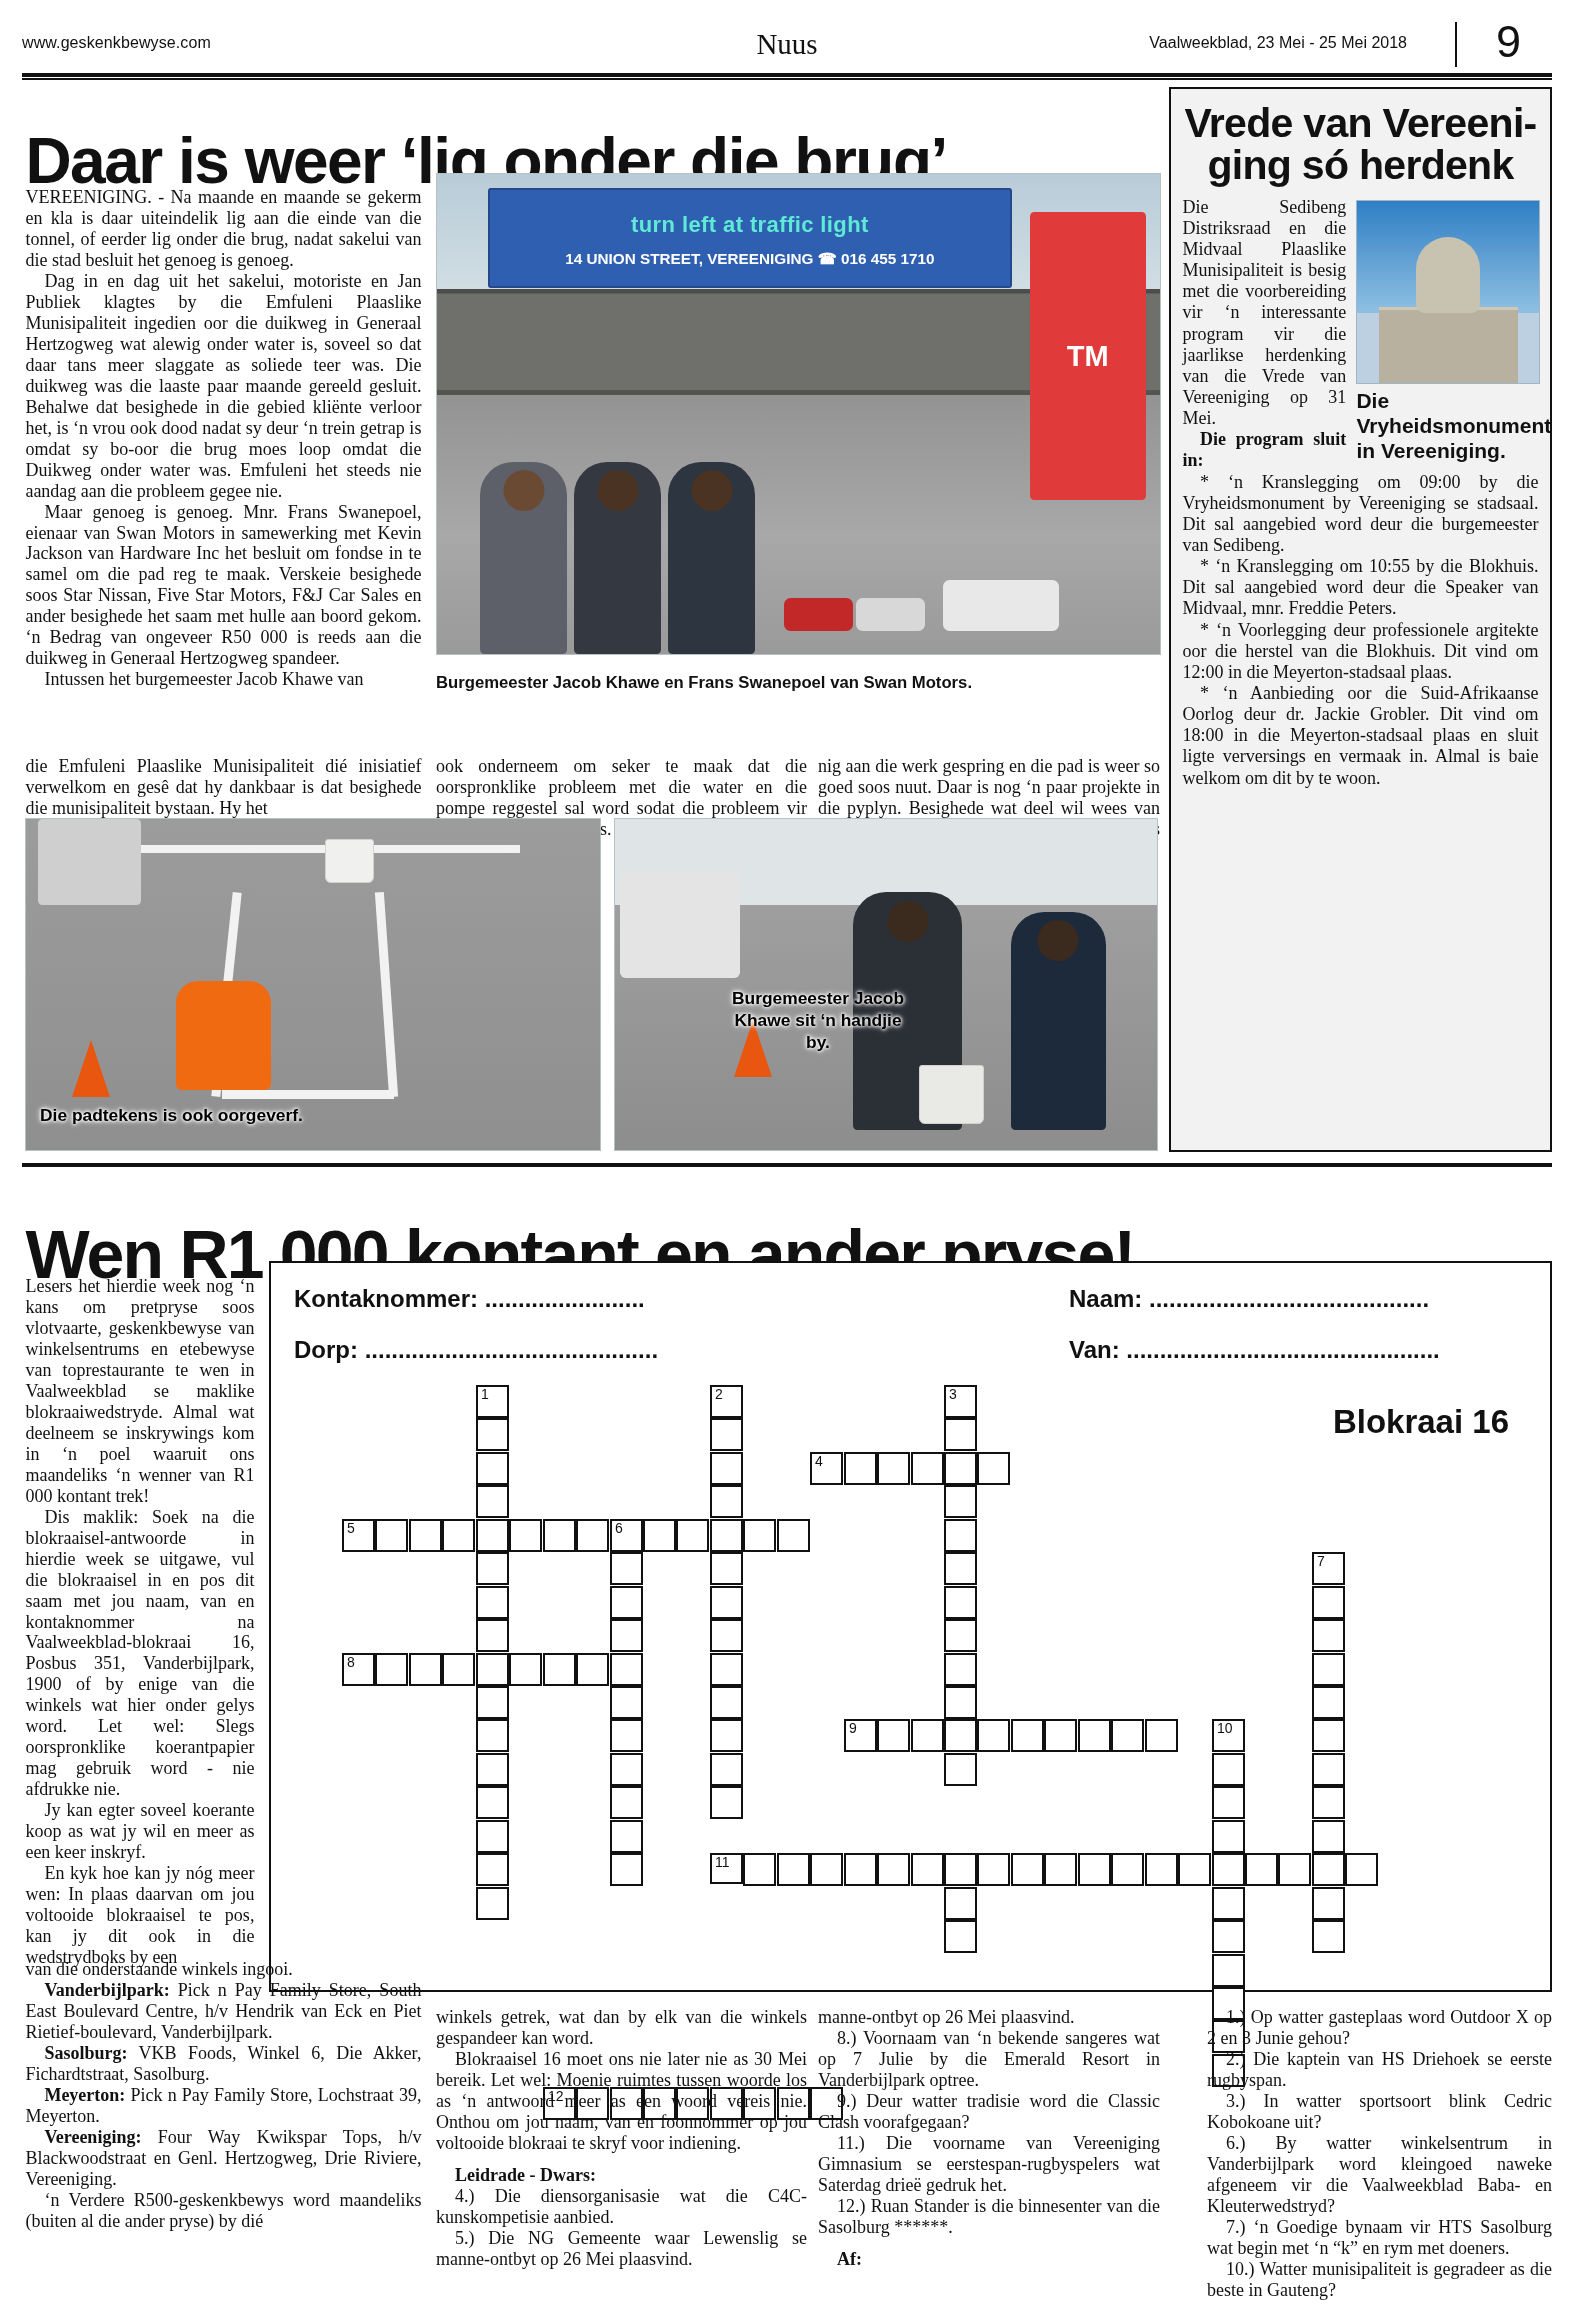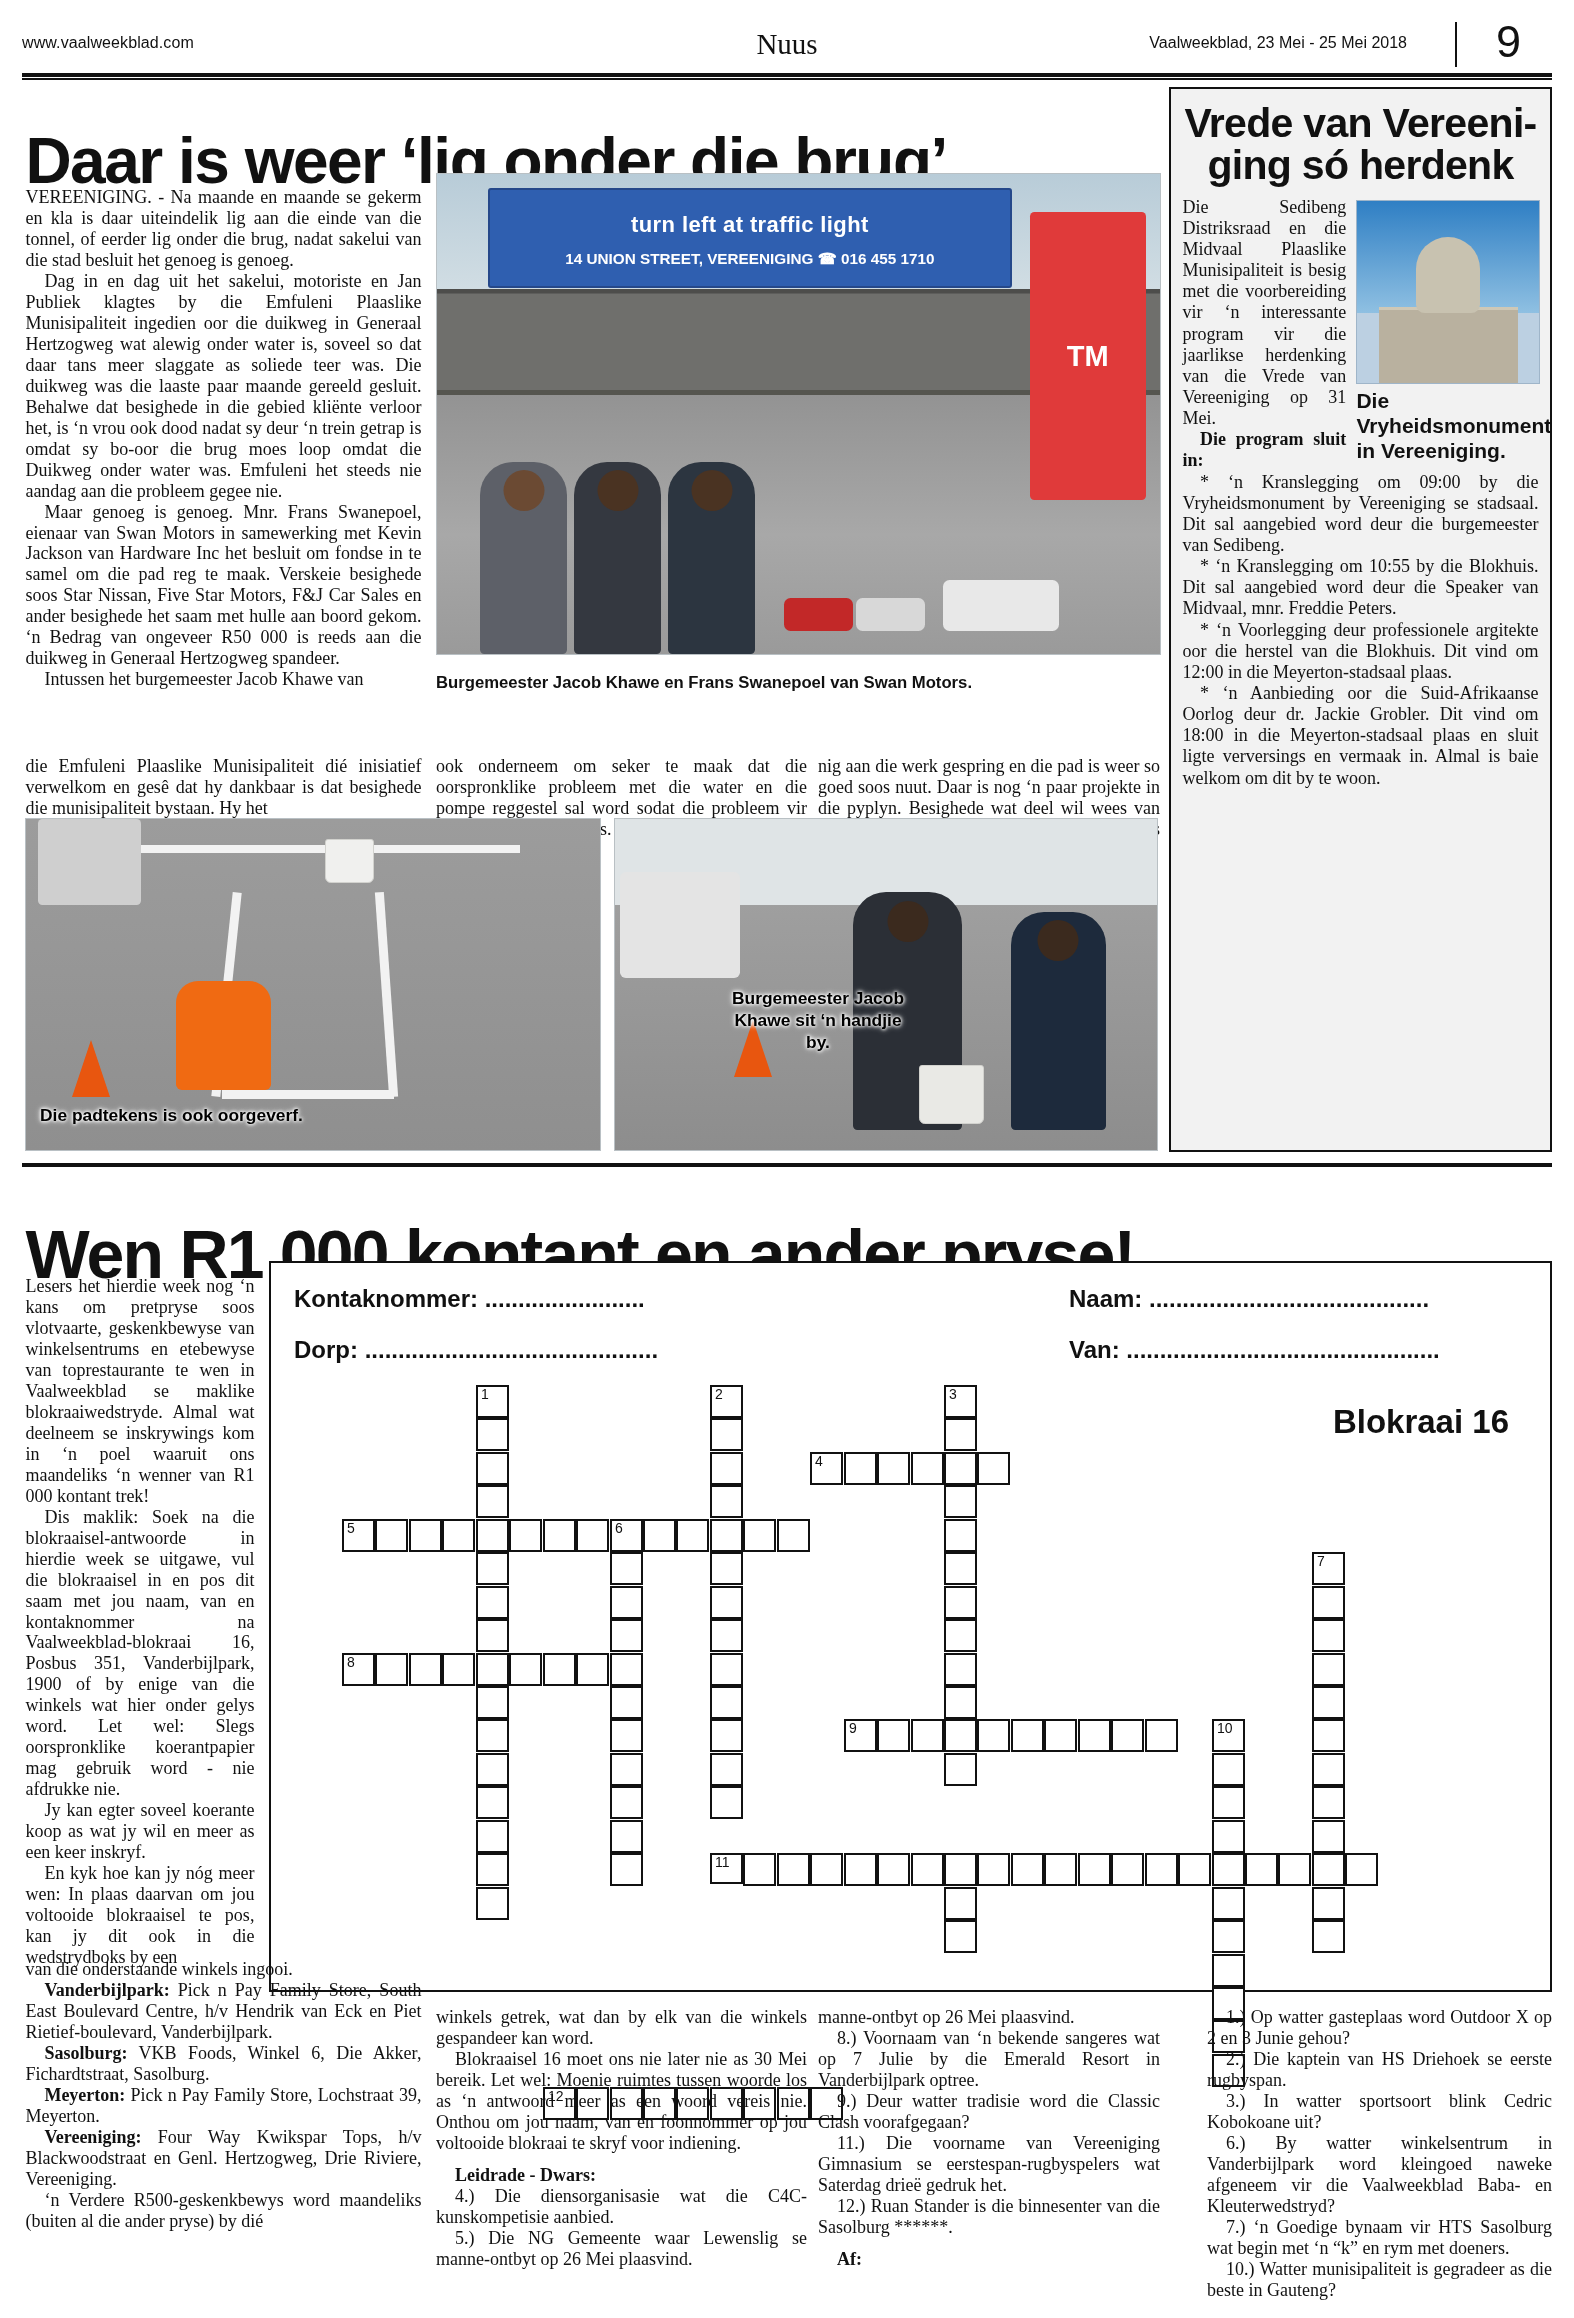--- a/index.html
+++ b/index.html
@@ -43,21 +43,21 @@
   .ph-r{left:614px;top:818px;width:542px;height:331px;}
   .cap-in{position:absolute;font-family:"Liberation Sans",sans-serif;font-weight:bold;font-size:17.4px;color:#000;text-shadow:0 0 3.6px #fff,0 0 3.6px #fff,0 0 6.5px #fff;}
   .cap-l{left:40px;top:1105px;width:334px;}
   .cap-r{left:727px;top:988px;width:182px;text-align:center;line-height:1.25;}
 
   
   .sky{position:absolute;left:0;top:0;right:0;height:38%;background:linear-gradient(#b8ccd8,#dfe7ea);}
   .road{position:absolute;left:0;right:0;bottom:0;height:62%;background:linear-gradient(#8d8d8d,#a8a8a8 60%,#9a9a9a);}
   .bridge{position:absolute;left:0;right:0;top:24%;height:22%;background:#6f6f6c;box-shadow:inset 0 4.4px 0 #4d4d4b,inset 0 -5.1px 0 #55554f;}
   .billboard{position:absolute;left:7%;top:3%;width:72%;height:20%;background:#2f5fb0;border:2.2px solid #25488a;border-radius:2.9px;}
-  .bb-txt{position:absolute;left:0;right:0;top:22%;text-align:center;color:#ffffff;font-family:"Liberation Sans",sans-serif;font-weight:bold;font-size:22px;letter-spacing:0.4px;}
+  .bb-txt{position:absolute;left:0;right:0;top:22%;text-align:center;color:#5eead4;font-family:"Liberation Sans",sans-serif;font-weight:bold;font-size:22px;letter-spacing:0.4px;}
   .bb-sub{position:absolute;left:0;right:0;top:62%;text-align:center;color:#fff;font-family:"Liberation Sans",sans-serif;font-weight:bold;font-size:15.3px;}
   .tmlogo{position:absolute;right:2%;top:8%;width:16%;height:60%;background:#e03a3a;border-radius:4.4px;color:#fff;
     font-family:"Liberation Sans",sans-serif;font-weight:bold;font-size:29px;display:flex;align-items:center;justify-content:center;}
   .persons{position:absolute;left:0;right:0;bottom:0;height:40%;}
   .person{position:absolute;bottom:0;width:87px;height:100%;background:#4b4f57;border-radius:33px 33px 4.4px 4.4px;}
   .person .head{position:absolute;left:50%;transform:translateX(-50%);top:4%;width:41px;height:41px;border-radius:50%;background:#6b4a33;}
   .carw{position:absolute;bottom:12%;width:69px;height:33px;border-radius:6.5px;}
   .worker{position:absolute;bottom:18%;width:95px;height:109px;background:#f06a12;border-radius:22px 22px 5.8px 5.8px;}
   .cone{position:absolute;bottom:16%;width:0;height:0;border-left:19px solid transparent;border-right:19px solid transparent;border-bottom:57px solid #e8560f;}
   .paintline{position:absolute;background:#f2f2f2;}
@@ -106,21 +106,21 @@
   .b2{left:436px;top:2007px;width:371px;}
   .b3{left:818px;top:2007px;width:342px;}
   .b4{left:1207px;top:2007px;width:345px;}
 </style>
 </head>
 <body>
 
 <div class="page">
 
   <div class="masthead">
-    <div class="mast-url">www.vaalweekblad.com</div>
+    <div class="mast-url">www.geskenkbewyse.com</div>
     <div class="mast-section">Nuus</div>
     <div class="mast-date">Vaalweekblad, 23 Mei - 25 Mei 2018</div>
     <div class="mast-vrule"></div>
     <div class="mast-pagewrap">
       <div class="mast-page">9</div>
     </div>
   </div>
   <div class="mast-rule"></div>
   <div class="mast-rule2"></div>
 

